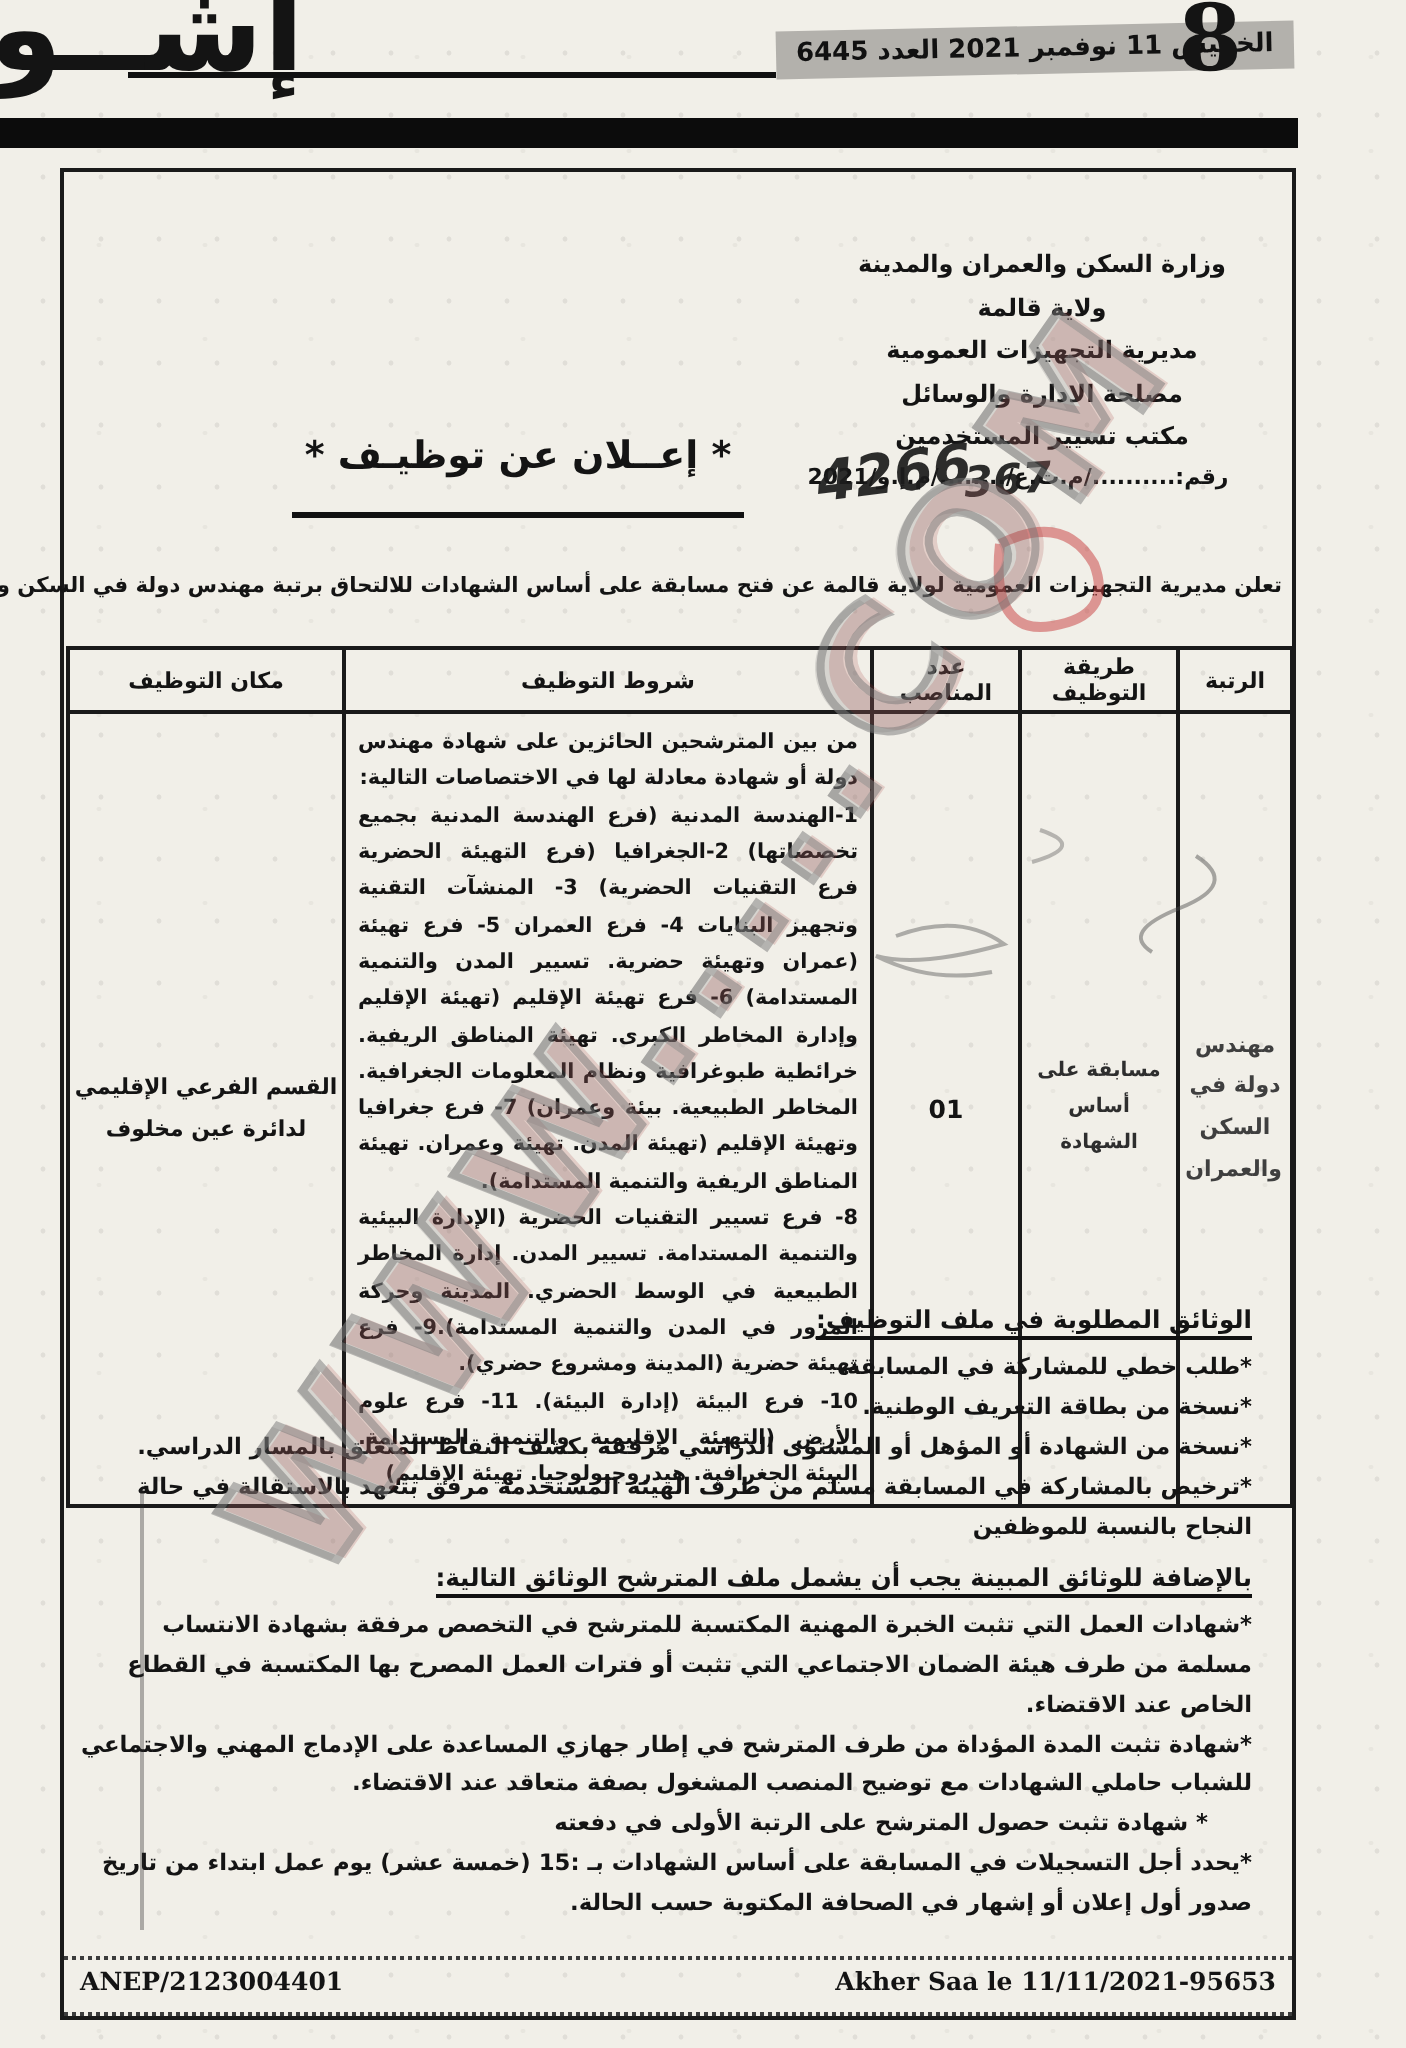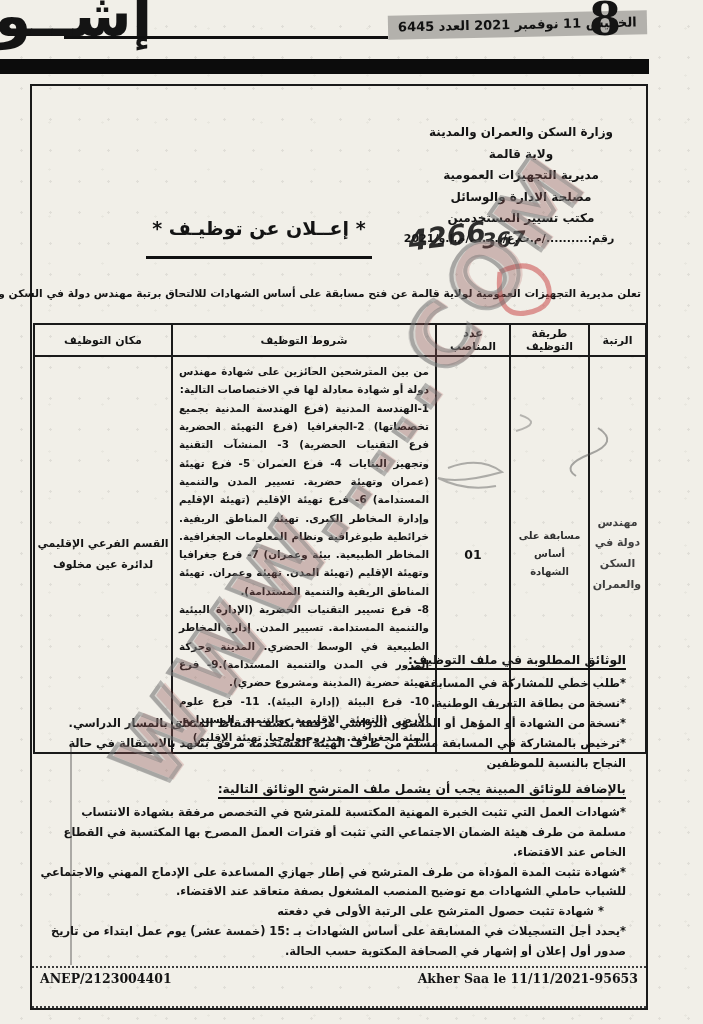--- a/index.html
+++ b/index.html
@@ -54,21 +54,21 @@
   
   .flow{top:562px;right:8px;left:8px;bottom:30px;direction:rtl;text-align:right;
     font-size:11.4px;font-weight:bold;line-height:1.74;overflow:hidden;}
   .sec-heading{font-size:12.3px;margin:2px 12px 3px;}
   .sec-heading .u{border-bottom:2px solid #111;padding-bottom:1px;}
   .item{padding-right:12px;}
   .item.indent{padding-right:34px;}
   .sec2{margin-top:5px;}
   
   .doc-footer{left:0;right:0;bottom:0;border-top:2px dotted #3c3c3c;border-bottom:2px dotted #3c3c3c;
-    display:flex;justify-content:space-between;align-items:center;padding:3px 8px 20px;direction:ltr;
+    display:flex;justify-content:space-between;align-items:center;padding:3px 8px 8px;direction:ltr;
     font-family:"DejaVu Serif",serif;font-weight:bold;font-size:12.5px;}
   
   .crease{left:70px;top:745px;width:2px;height:220px;background:rgba(40,40,40,.35);}
   .watermark{left:-90px;top:420px;width:880px;text-align:center;transform:rotate(-55deg);
     font-size:86px;font-weight:bold;letter-spacing:8px;color:transparent;
     -webkit-text-stroke:4px rgba(120,120,120,.5);
     text-shadow:3px 3px 0 rgba(160,50,50,.18), -2px -2px 0 rgba(120,120,120,.22);
     pointer-events:none;white-space:nowrap;}
   .scribbles{left:0;top:0;pointer-events:none;}
 </style>

